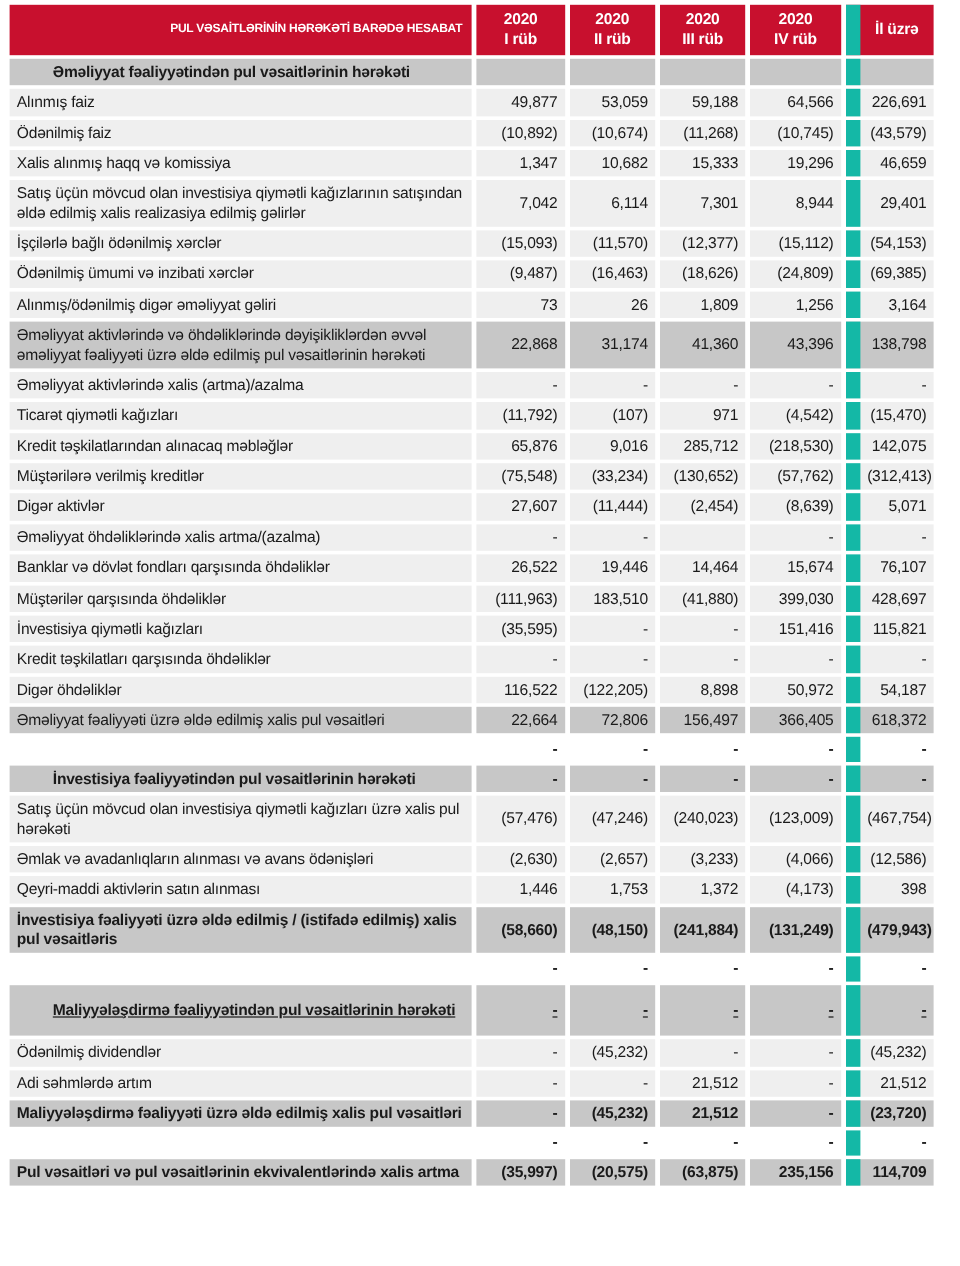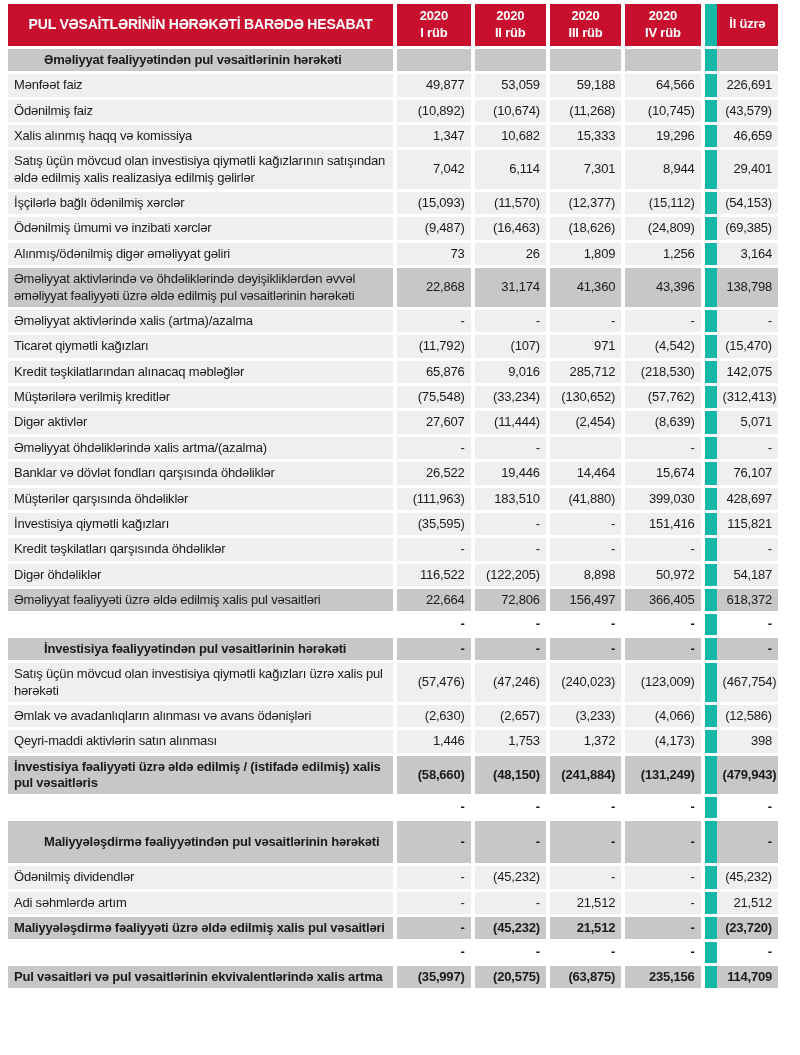--- a/index.html
+++ b/index.html
@@ -31,43 +31,43 @@
     line-height:1.26;
     letter-spacing:-0.2px;
     vertical-align:middle;
   }
   thead th{
     background:#c8102e;
     color:#ffffff;
     font-weight:bold;
   }
   th.title{
-    text-align:center;
-    font-size:14px;
+    text-align:right;
+    font-size:10px;
     padding:6px 8px;
   }
   th.colh{
     text-align:center;
     font-size:13px;
     line-height:1.3;
     padding:4px 2px;
   }
   th.colh span{display:block;}
   
   .gapleft{border-left:12px solid #14b8a6;}
 
   td.label{text-align:left;}
   td.num{text-align:right;white-space:nowrap;}
 
   tr.r-data td{background:#efefef;}
   tr.r-italic td{}
   tr.r-gray td{background:#c7c7c7;}
   tr.r-bold td{font-weight:bold;}
   tr.r-section td{background:#c7c7c7;font-weight:bold;padding-left:36px;}
-  tr.r-tall td{padding-top:13px;padding-bottom:13px;}
+  tr.r-tall td{padding-top:13px;padding-bottom:13px;text-decoration:underline;}
   tr.r-spacer td{background:#ffffff;font-weight:bold;padding-top:2px;padding-bottom:2px;}
 </style>
 </head>
 <body>
 
 <div>
   <table class="cf">
     <colgroup>
       <col class="c-label">
         <col class="c-q1">
@@ -104,21 +104,21 @@
     <tbody id="rows">
         <tr class="r-section">
           <td class="label">Əməliyyat fəaliyyətindən pul vəsaitlərinin hərəkəti</td>
           <td class="num"></td>
           <td class="num"></td>
           <td class="num"></td>
           <td class="num"></td>
           <td class="num gapleft"></td>
         </tr>
         <tr class="r-data">
-          <td class="label">Mənfəət faiz</td>
+          <td class="label">Alınmış faiz</td>
           <td class="num">49,877</td>
           <td class="num">53,059</td>
           <td class="num">59,188</td>
           <td class="num">64,566</td>
           <td class="num gapleft">226,691</td>
         </tr>
         <tr class="r-data">
           <td class="label">Ödənilmiş faiz</td>
           <td class="num">(10,892)</td>
           <td class="num">(10,674)</td>

